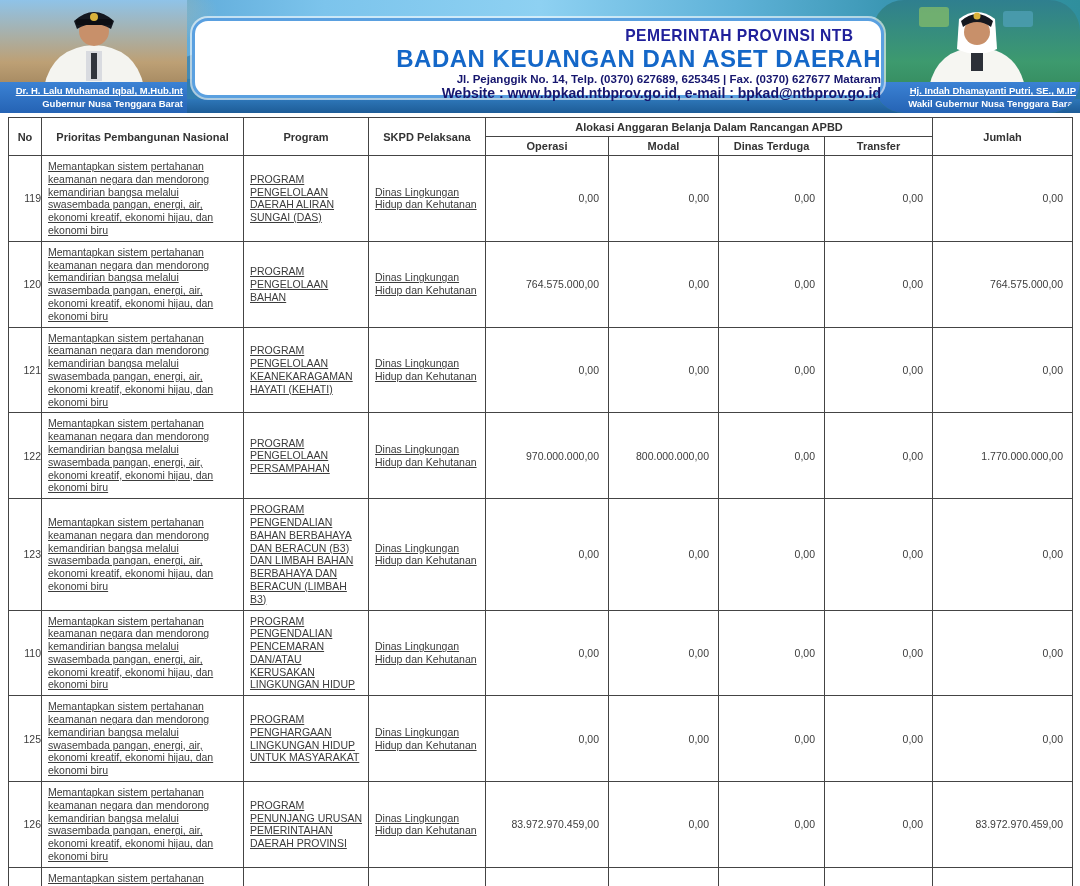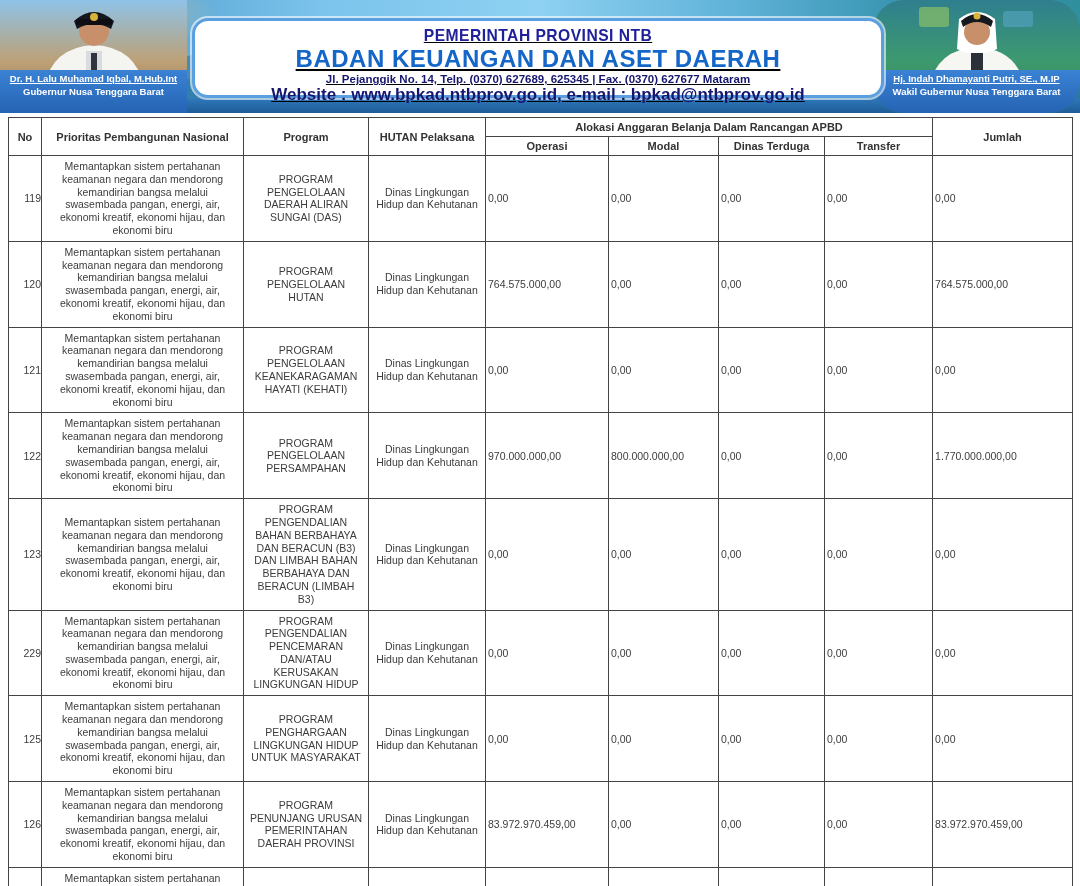--- a/index.html
+++ b/index.html
@@ -12,42 +12,42 @@
     background:radial-gradient(ellipse at 30% 20%, rgba(250,200,120,.85), rgba(250,200,120,0) 70%); }
   .banner .mountains { position:absolute; left:0; bottom:0; width:100%; height:113px; }
   .banner .seaband { position:absolute; left:0; bottom:0; width:100%; height:14px;
     background:linear-gradient(180deg,#2e77b9,#1d5c97); }
 
   .photo { position:absolute; top:0; height:113px; overflow:hidden; }
   .photo.left  { left:0;  width:187px; background:linear-gradient(180deg,#8fc3e8 0%,#bda075 55%,#8a6f4a 100%); }
   .photo.right { right:0; width:207px; background:linear-gradient(180deg,#2f7f8f 0%,#3d9a6e 55%,#2f7f52 100%);border-radius:31px; }
   .photo svg { position:absolute; left:50%; transform:translateX(-50%); bottom:26px; }
   .caption { position:absolute; left:0; right:0; bottom:0; background:linear-gradient(180deg,#3b82d4,#2563b4);
-    color:#fff; font-weight:bold; font-size:9.5px; line-height:1.3; padding:3px 4px 15px 4px; text-align:center; }
+    color:#fff; font-weight:bold; font-size:9.5px; line-height:1.3; padding:3px 4px 3px 4px; text-align:right; }
   .caption .nm { text-decoration:underline; display:block; white-space:nowrap; }
   .caption .tt { display:block; white-space:nowrap; }
 
   .letterhead { position:absolute; left:192px; top:18px; width:692px; height:80px;
-    background:#fff; border:3px solid #5aa0e0; border-radius:16px; text-align:center; padding-top:5px;
-    box-shadow:0 0 0 2px rgba(255,255,255,.6);text-decoration:underline; }
+    background:#fff; border:3px solid #5aa0e0; border-radius:16px; text-align:right; padding-top:5px;
+    box-shadow:0 0 0 2px rgba(255,255,255,.6); }
   .lh1 { color:#20209a; font-weight:800; font-size:17px; letter-spacing:.5px; transform:scaleX(.92); }
   .lh2 { color:#1467c8; font-weight:800; font-size:24px; letter-spacing:.5px; line-height:1.05; }
   .lh3 { color:#16166e; font-weight:bold; font-size:11.5px; margin-top:2px; }
-  .lh4 { color:#16166e; font-weight:bold; font-size:17px; }
+  .lh4 { color:#16166e; font-weight:bold; font-size:14px; }
 
   
   table.main { border-collapse:collapse; margin:4px 0 0 8px; width:1064px; table-layout:fixed;
     font-size:10.5px; color:#3c3c3c; }
   table.main th, table.main td { border:1px solid #444; }
   table.main thead th { font-size:11px; font-weight:bold; color:#333; text-align:center; vertical-align:middle; padding:3px 2px; }
   col.c-no{width:33px} col.c-pri{width:202px} col.c-prog{width:125px} col.c-skpd{width:117px}
   col.c-op{width:123px} col.c-mod{width:110px} col.c-tt{width:106px} col.c-tr{width:108px} col.c-jml{width:140px}
   td.no { text-align:right; vertical-align:middle; }
-  td.txt { text-align:center; vertical-align:middle; padding:4px 6px; line-height:1.22; }
-  td.num { text-align:left; vertical-align:middle; padding:4px 9px 4px 2px; white-space:nowrap; }
+  td.txt { text-align:left; vertical-align:middle; padding:4px 6px; line-height:1.22;text-decoration:underline; }
+  td.num { text-align:right; vertical-align:middle; padding:4px 9px 4px 2px; white-space:nowrap; }
   tbody tr { height:74px; }
 </style>
 </head>
 <body>
 
 <div class="banner">
   <div class="sunset"></div>
   <svg class="mountains" viewBox="0 0 1080 113" preserveAspectRatio="none">
     <path d="M150,70 L260,30 L340,62 L420,40 L520,70 L1080,70 L1080,113 L150,113 Z" fill="#2d6f93" opacity="0.55"></path>
     <path d="M0,80 L1080,74 L1080,113 L0,113 Z" fill="#2577ab" opacity="0.6"></path>
@@ -105,21 +105,21 @@
       <col class="c-mod">
       <col class="c-tt">
       <col class="c-tr">
       <col class="c-jml">
   </colgroup>
   <thead>
     <tr>
       <th rowspan="2">No</th>
       <th rowspan="2">Prioritas Pembangunan Nasional</th>
       <th rowspan="2">Program</th>
-      <th rowspan="2">HUTAN Pelaksana</th>
+      <th rowspan="2">SKPD Pelaksana</th>
       <th colspan="4">Alokasi Anggaran Belanja Dalam Rancangan APBD</th>
       <th rowspan="2">Jumlah</th>
     </tr>
     <tr>
       <th>Operasi</th>
       <th>Modal</th>
       <th>Dinas Terduga</th>
       <th>Transfer</th>
     </tr>
   </thead>
@@ -131,21 +131,21 @@
     <td class="txt">Dinas Lingkungan Hidup dan Kehutanan</td>
     <td class="num">0,00</td>
     <td class="num">0,00</td>
     <td class="num">0,00</td>
     <td class="num">0,00</td>
     <td class="num">0,00</td>
   </tr>
       <tr>
     <td class="no">120</td>
     <td class="txt">Memantapkan sistem pertahanan keamanan negara dan mendorong kemandirian bangsa melalui swasembada pangan, energi, air, ekonomi kreatif, ekonomi hijau, dan ekonomi biru</td>
-    <td class="txt">PROGRAM PENGELOLAAN HUTAN</td>
+    <td class="txt">PROGRAM PENGELOLAAN BAHAN</td>
     <td class="txt">Dinas Lingkungan Hidup dan Kehutanan</td>
     <td class="num">764.575.000,00</td>
     <td class="num">0,00</td>
     <td class="num">0,00</td>
     <td class="num">0,00</td>
     <td class="num">764.575.000,00</td>
   </tr>
       <tr>
     <td class="no">121</td>
     <td class="txt">Memantapkan sistem pertahanan keamanan negara dan mendorong kemandirian bangsa melalui swasembada pangan, energi, air, ekonomi kreatif, ekonomi hijau, dan ekonomi biru</td>
@@ -173,21 +173,21 @@
     <td class="txt">Memantapkan sistem pertahanan keamanan negara dan mendorong kemandirian bangsa melalui swasembada pangan, energi, air, ekonomi kreatif, ekonomi hijau, dan ekonomi biru</td>
     <td class="txt">PROGRAM PENGENDALIAN BAHAN BERBAHAYA DAN BERACUN (B3) DAN LIMBAH BAHAN BERBAHAYA DAN BERACUN (LIMBAH B3)</td>
     <td class="txt">Dinas Lingkungan Hidup dan Kehutanan</td>
     <td class="num">0,00</td>
     <td class="num">0,00</td>
     <td class="num">0,00</td>
     <td class="num">0,00</td>
     <td class="num">0,00</td>
   </tr>
       <tr>
-    <td class="no">229</td>
+    <td class="no">110</td>
     <td class="txt">Memantapkan sistem pertahanan keamanan negara dan mendorong kemandirian bangsa melalui swasembada pangan, energi, air, ekonomi kreatif, ekonomi hijau, dan ekonomi biru</td>
     <td class="txt">PROGRAM PENGENDALIAN PENCEMARAN DAN/ATAU KERUSAKAN LINGKUNGAN HIDUP</td>
     <td class="txt">Dinas Lingkungan Hidup dan Kehutanan</td>
     <td class="num">0,00</td>
     <td class="num">0,00</td>
     <td class="num">0,00</td>
     <td class="num">0,00</td>
     <td class="num">0,00</td>
   </tr>
       <tr>

